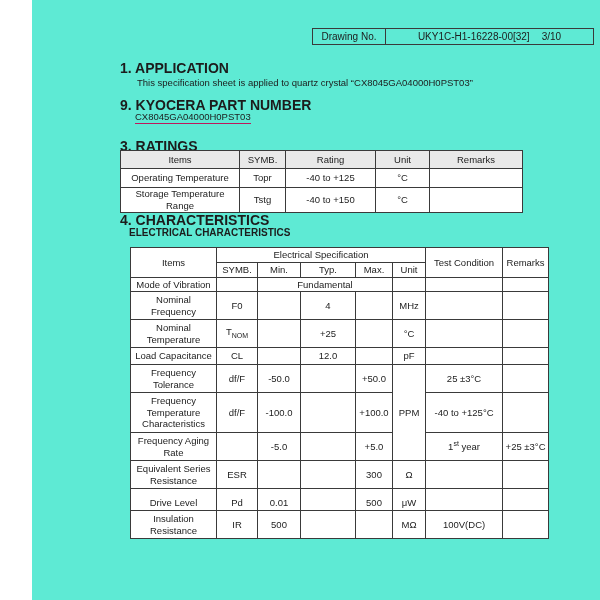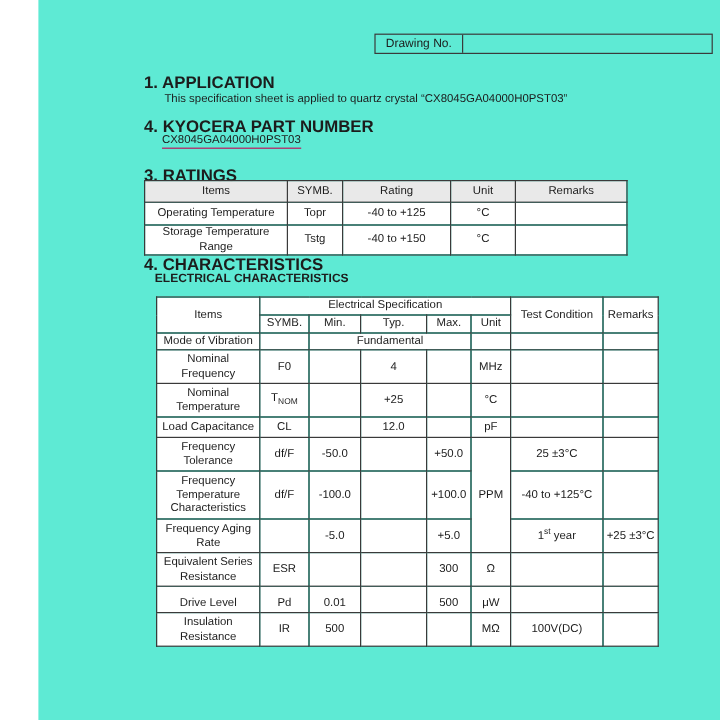--- a/index.html
+++ b/index.html
@@ -30,26 +30,30 @@
   .char-table .hrow td{height:14px;}
   .valign-top td{vertical-align:top;padding-top:8px;}
 </style>
 </head>
 <body>
 
 <div class="page">
 
   <div class="drawing-box">
     <div class="label">Drawing No.</div>
+    <div class="value">
+      <span>UKY1C-H1-16228-00[32]</span>
+      <span>3/10</span>
+    </div>
   </div>
 
   <div class="heading" style="top:60px;left:88px;">1. APPLICATION</div>
   <div class="bodytext" style="top:77px;left:105px;">This specification sheet is applied to quartz crystal “CX8045GA04000H0PST03”</div>
 
-  <div class="heading" style="top:97px;left:88px;">4. KYOCERA PART NUMBER</div>
+  <div class="heading" style="top:97px;left:88px;">9. KYOCERA PART NUMBER</div>
   <div class="bodytext underlined" style="top:111px;left:103px;">CX8045GA04000H0PST03</div>
 
   <div class="heading" style="top:138px;left:88px;">3. RATINGS</div>
   <table class="ratings-table">
     <colgroup>
       <col style="width:119px">
         <col style="width:46px">
         <col style="width:90px">
       <col style="width:54px">
         <col style="width:93px">

